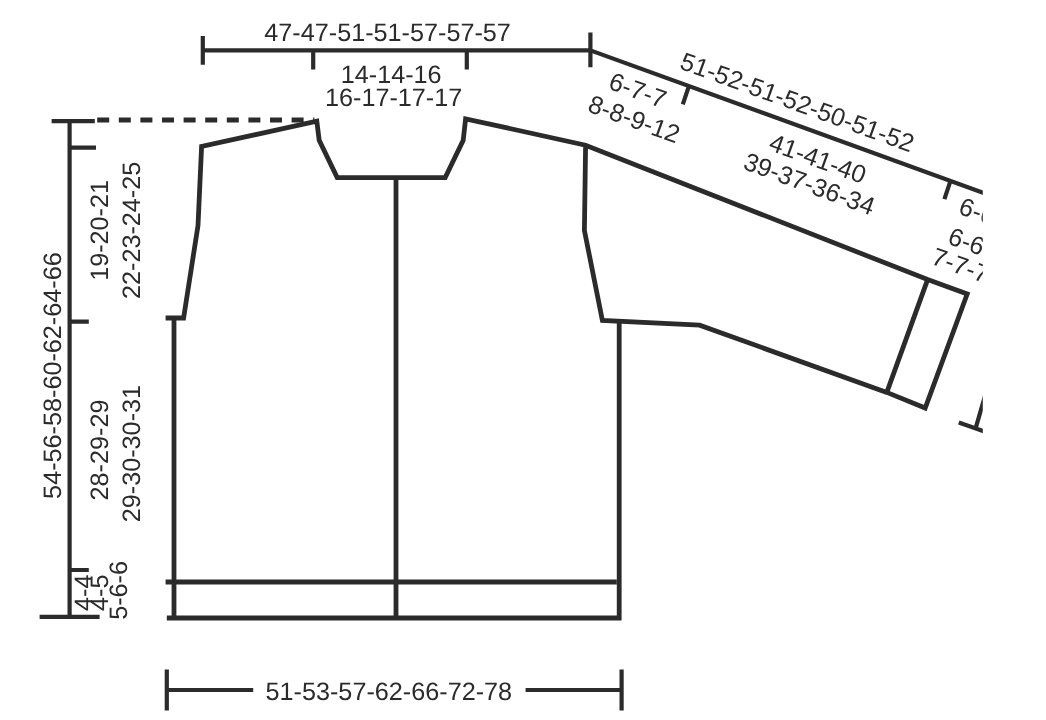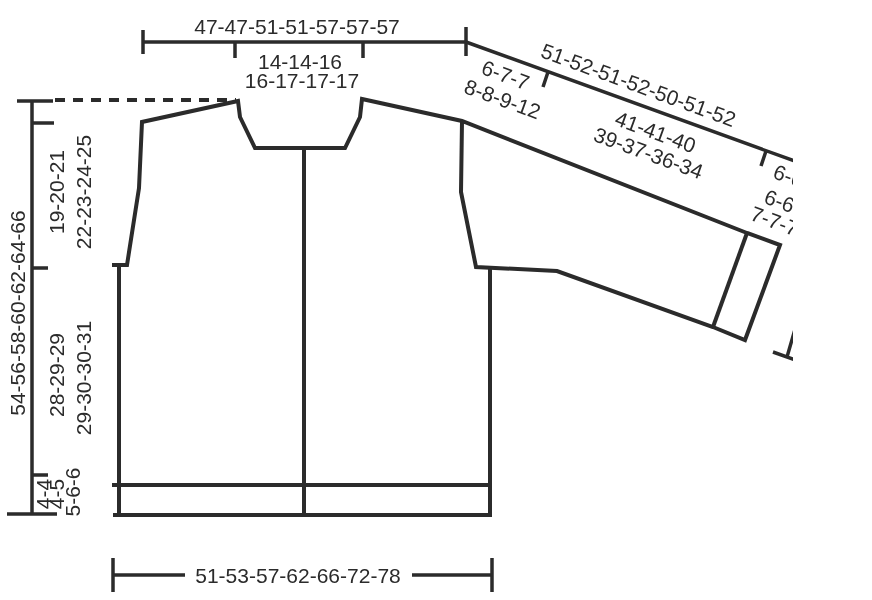--- a/index.html
+++ b/index.html
@@ -6,20 +6,21 @@
     margin: 0;
     padding: 0;
     background: #ffffff;
   }
   .canvas {
     position: relative;
     width: 793px;
     height: 600px;
     background: var(--bg, #ffffff);
     overflow: hidden;
+    margin-left: 26px;
   }
   svg.schematic {
     display: block;
     width: 872px;
     height: 600px;
   }
   .outline {
     fill: none;
     stroke: var(--ink, #2b2b2b);
     stroke-width: 4;

